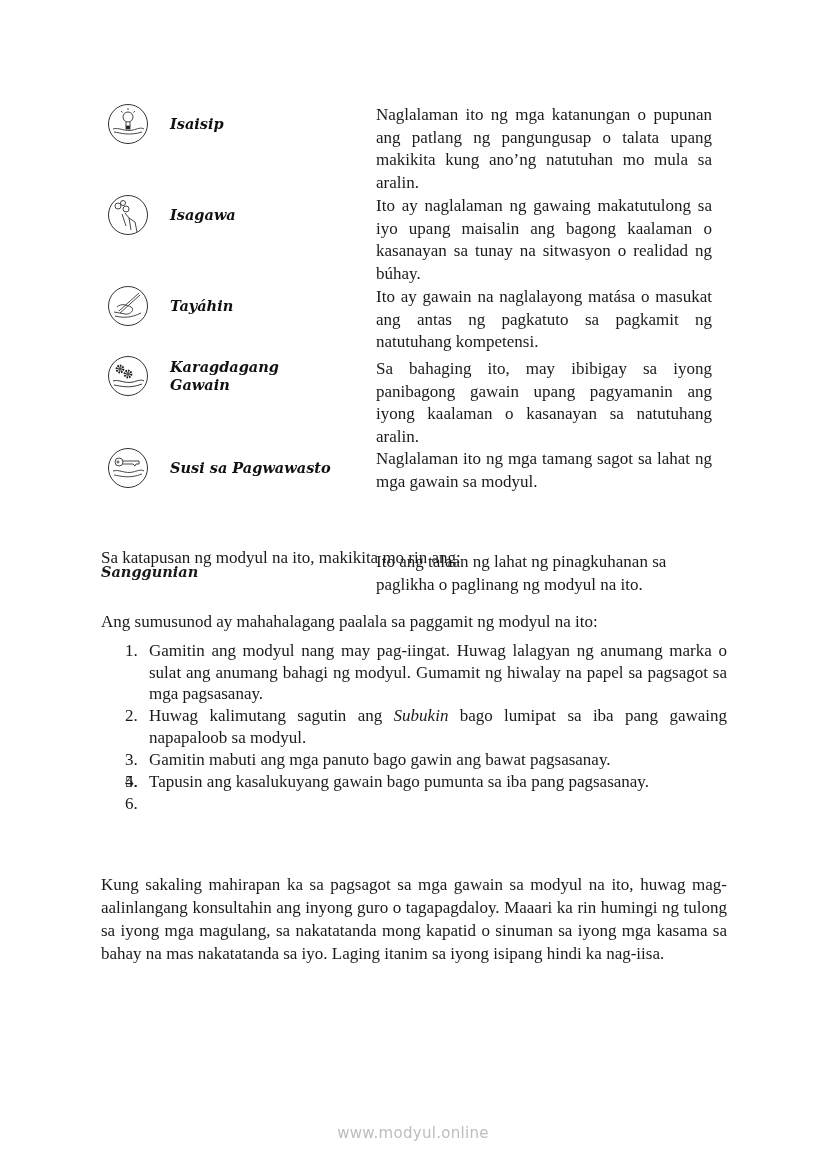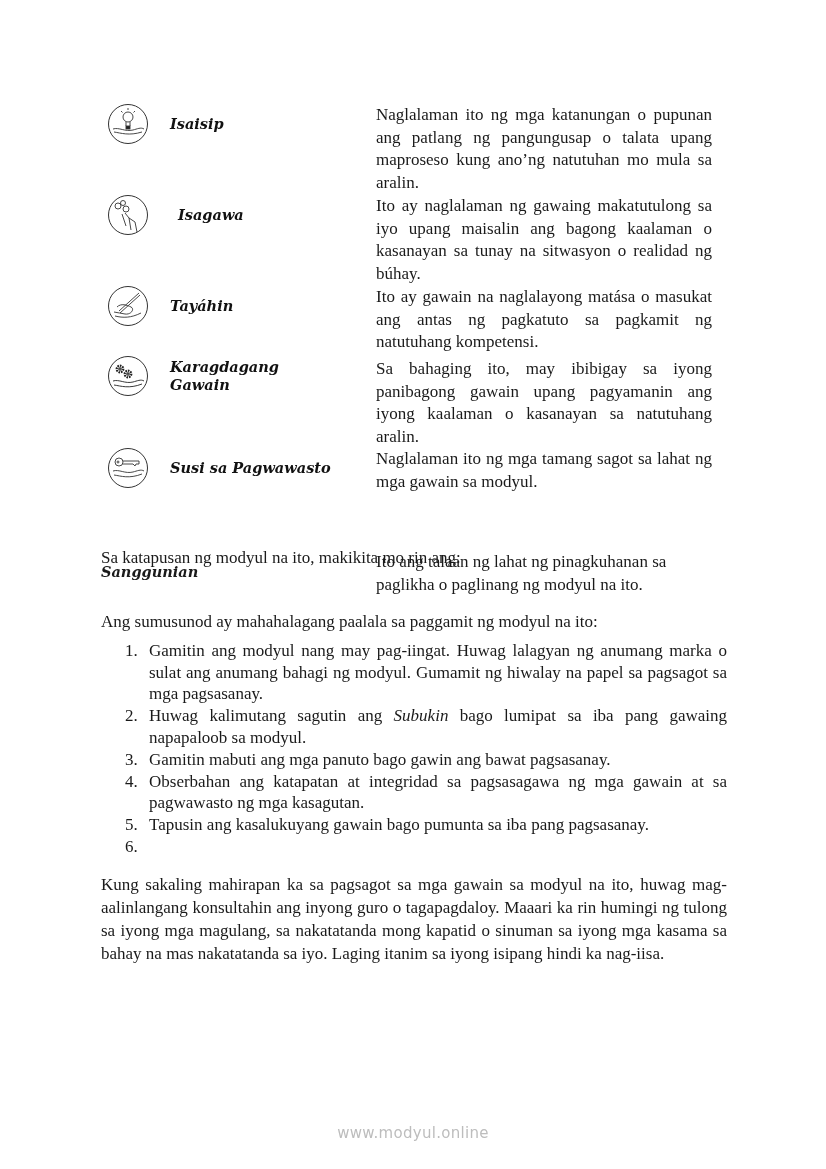--- a/index.html
+++ b/index.html
@@ -76,35 +76,35 @@
           <line x1="21" y1="17" x2="21" y2="21"></line>
         <rect x="17" y="21" width="4" height="3" fill="#222"></rect>
         <line x1="19" y1="3" x2="19" y2="5"></line>
           <line x1="12" y1="6" x2="13.5" y2="7.5"></line>
           <line x1="26" y1="6" x2="24.5" y2="7.5"></line>
         <path d="M4 24 C10 22, 16 27, 24 25 C28 24, 32 22, 35 24"></path>
         <path d="M5 27 C12 28, 20 31, 33 27"></path>
       </svg>
     </div>
     <div class="term-label" style="top:11px;">Isaisip</div>
-    <div class="term-desc" style="top:0;">Naglalaman ito ng mga katanungan o pupunan ang patlang ng pangungusap o talata upang maproseso kung ano’ng natutuhan mo mula sa aralin.</div>
+    <div class="term-desc" style="top:0;">Naglalaman ito ng mga katanungan o pupunan ang patlang ng pangungusap o talata upang makikita kung ano’ng natutuhan mo mula sa aralin.</div>
   </div>
 
   <div class="term-row" style="top:195px;">
     <div class="term-icon" style="top:0;">
       <svg viewBox="0 0 38 38" fill="none" stroke="#333" stroke-width="0.9">
         <circle cx="9" cy="10" r="3"></circle>
           <circle cx="14" cy="7" r="2.5"></circle>
           <circle cx="17" cy="13" r="3"></circle>
         <path d="M16 17 L20 22 L22 34"></path>
           <path d="M20 22 L26 26 L28 36"></path>
         <path d="M13 18 L17 30"></path>
       </svg>
     </div>
-    <div class="term-label" style="top:11px;margin-left:8px;">Isagawa</div>
+    <div class="term-label" style="top:11px;">Isagawa</div>
     <div class="term-desc" style="top:0;">Ito ay naglalaman ng gawaing makatutulong sa iyo upang maisalin ang bagong kaalaman o kasanayan sa tunay na sitwasyon o realidad ng búhay.</div>
   </div>
 
   <div class="term-row" style="top:286px;">
     <div class="term-icon" style="top:0;">
       <svg viewBox="0 0 38 38" fill="none" stroke="#333" stroke-width="0.9">
         <line x1="10" y1="24" x2="30" y2="6"></line>
           <line x1="11" y1="26" x2="31" y2="8"></line>
         <path d="M8 20 C12 16, 18 18, 22 20 C26 22, 22 28, 16 27 C12 26, 9 26, 5 25"></path>
         <path d="M6 29 C14 31, 22 31, 32 26"></path>
@@ -161,21 +161,20 @@
     <li>
       <span class="num">2.</span>
       <span>Huwag kalimutang sagutin ang </span><em>Subukin</em><span> bago lumipat sa iba pang gawaing napapaloob sa modyul.</span>
     </li>
     <li>
       <span class="num">3.</span>
       <span>Gamitin mabuti ang mga panuto bago gawin ang bawat pagsasanay.</span>
     </li>
     <li>
       <span class="num">4.</span>
-      <span>Obserbahan ang katapatan at integridad sa pagsasagawa ng mga gawain at sa pagwawasto ng mga kasagutan.</span>
     </li>
     <li>
       <span class="num">5.</span>
       <span>Tapusin ang kasalukuyang gawain bago pumunta sa iba pang pagsasanay.</span>
     </li>
     <li>
       <span class="num">6.</span>
     </li>
   </ol>
 

